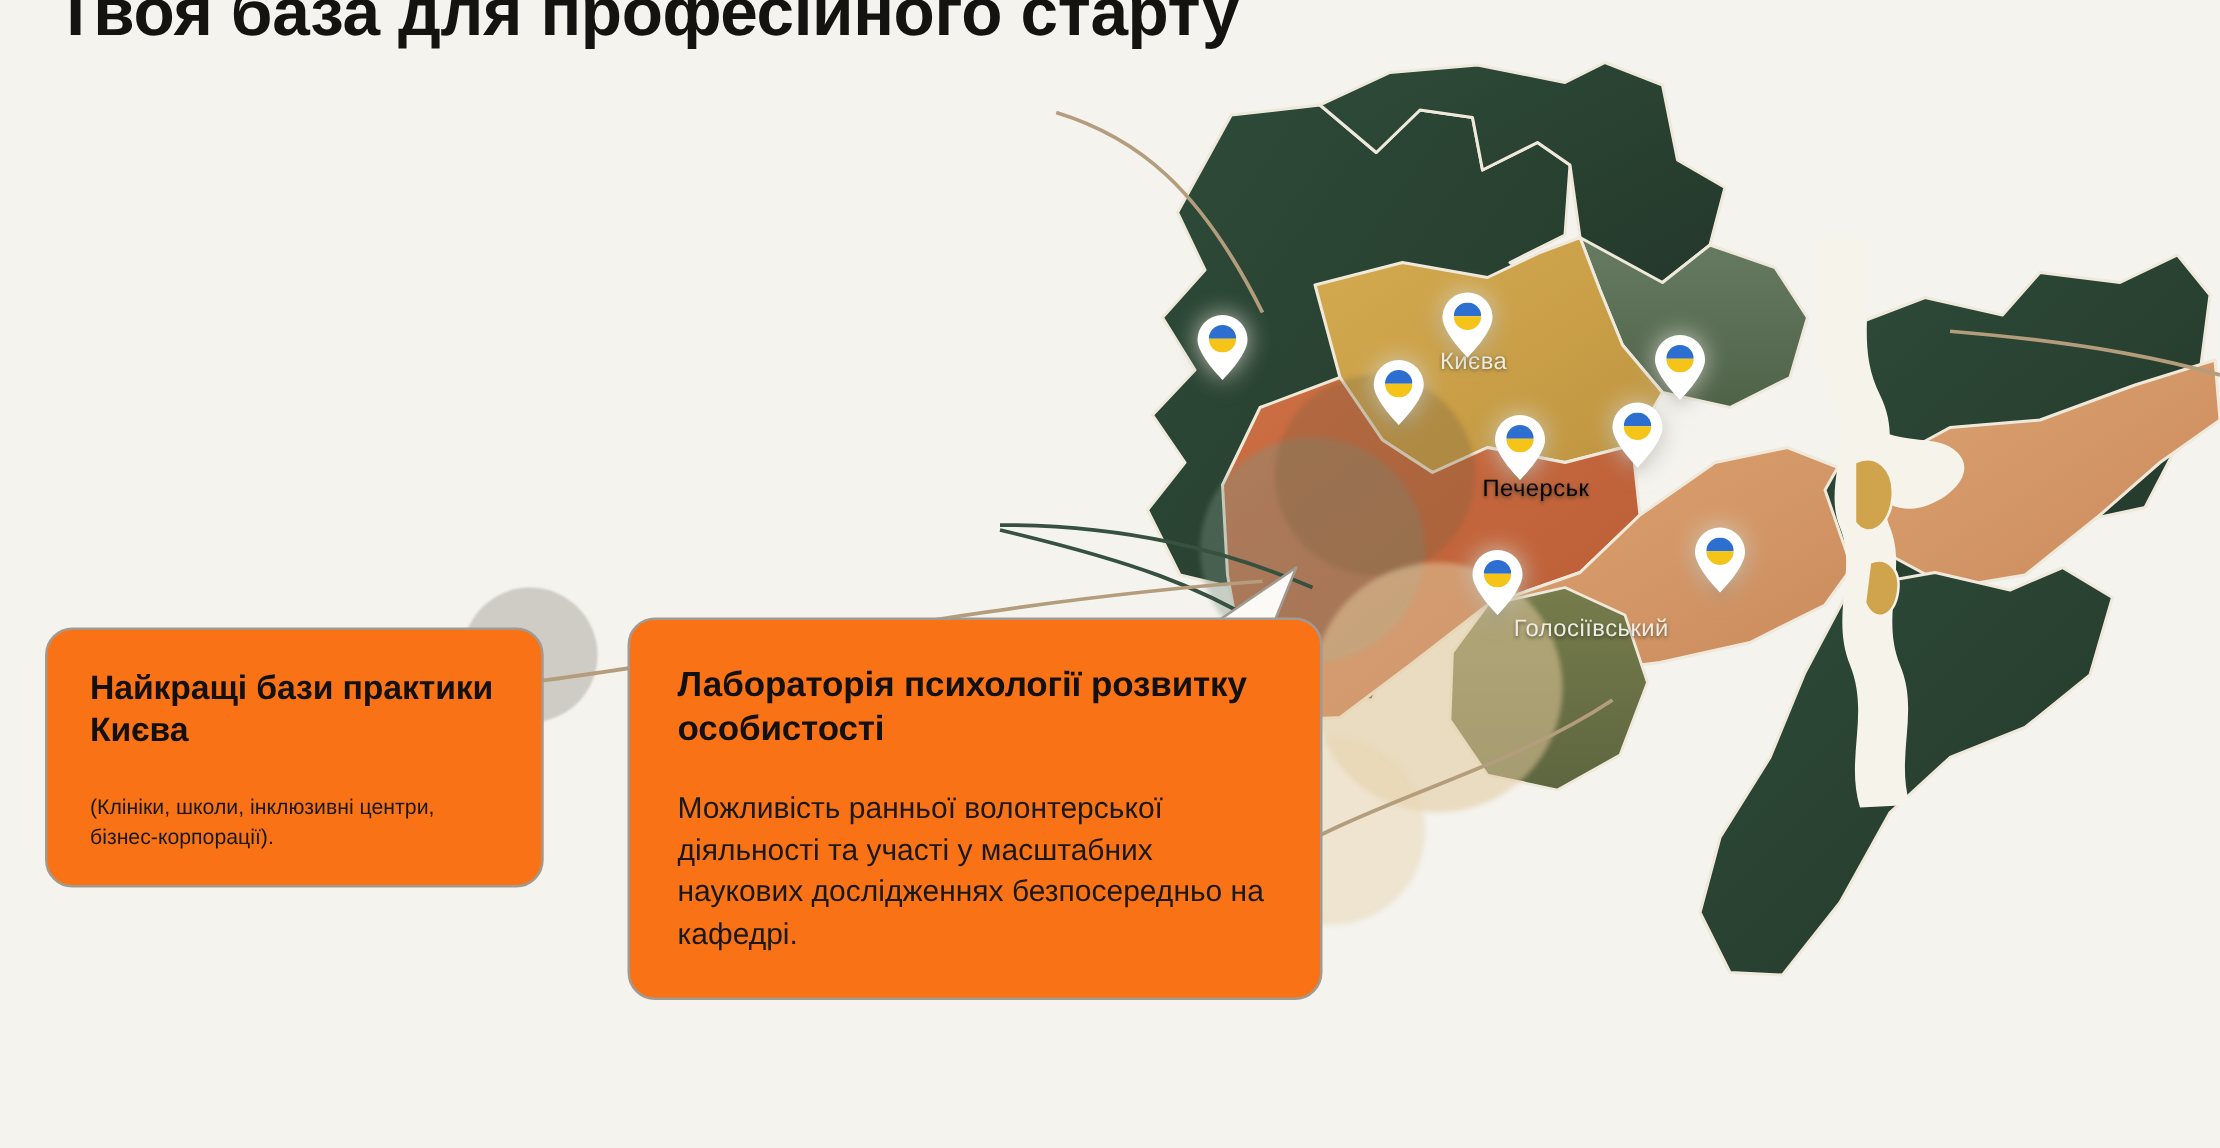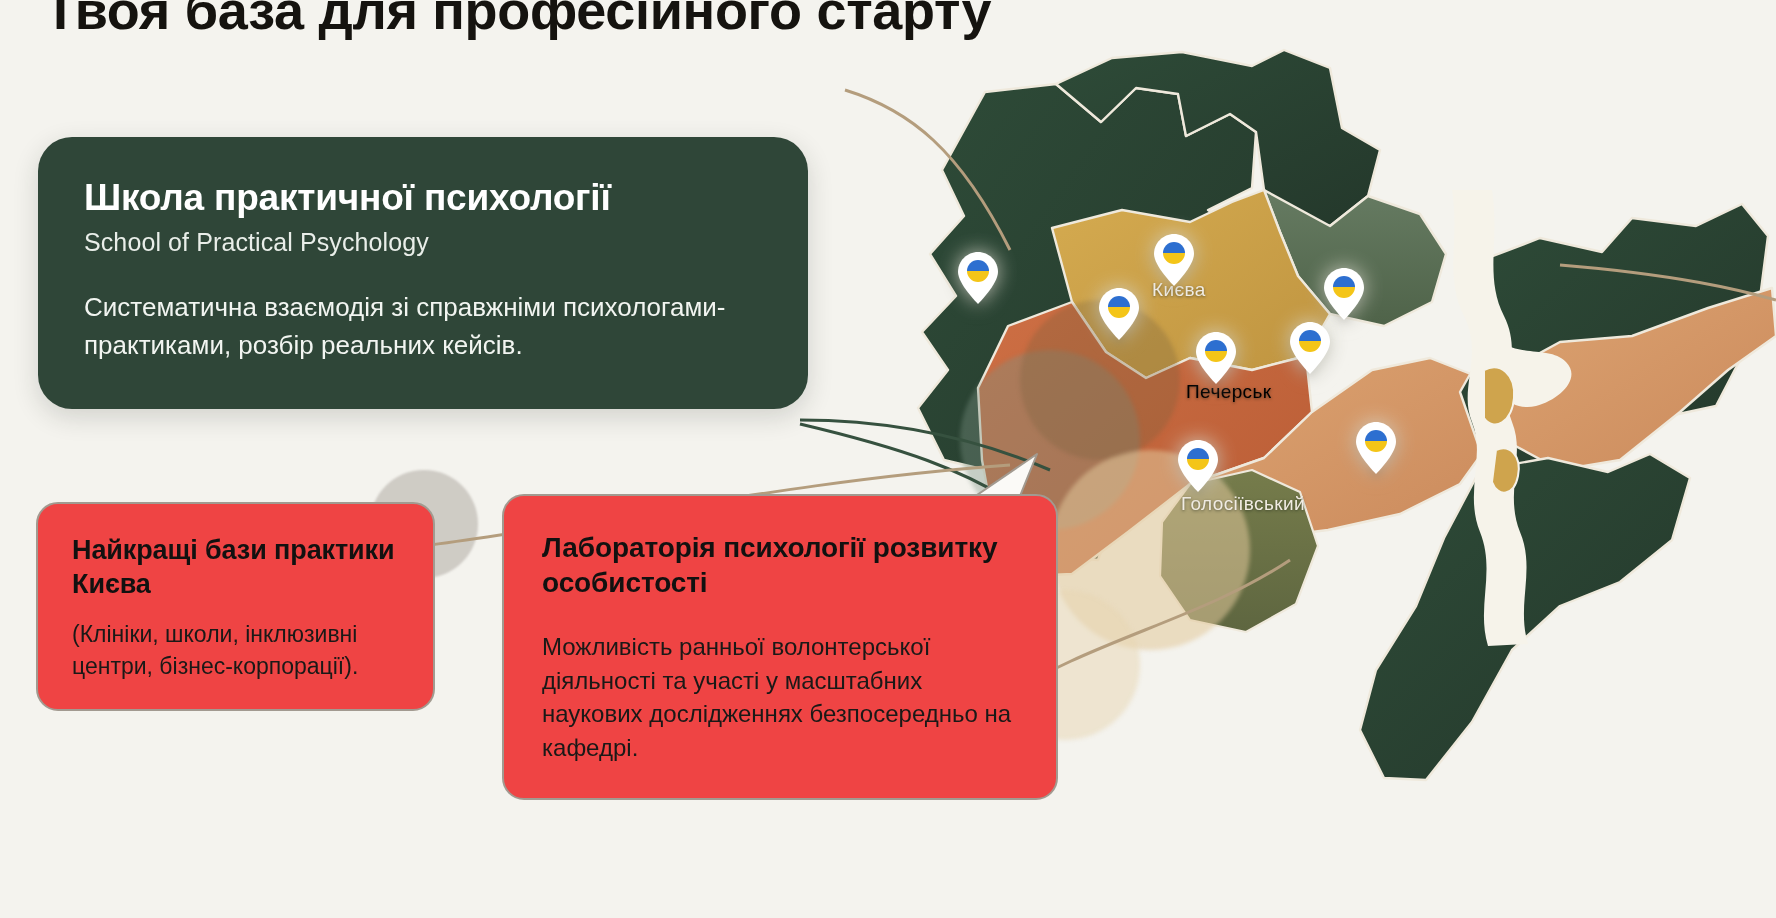--- a/index.html
+++ b/index.html
@@ -50,21 +50,21 @@
     font-size: 19px;
     font-weight: 400;
     letter-spacing: 0.4px;
     white-space: nowrap;
     text-shadow: 0 1px 3px rgba(20,30,20,.55);
     z-index: 22;
     pointer-events: none;
   }
   .label-podil     { left: 1152px; top: 279px; }
   .label-pechersk  { left: 1186px; top: 381px; color:#000000; }
-  .label-golos     { left: 1137px; top: 493px; padding-left: 44px; }
+  .label-golos     { left: 1167px; top: 493px; padding-left: 44px; }
 
   
   .pin {
     position: absolute;
     width: 44px;
     height: 56px;
     z-index: 25;
     filter: drop-shadow(0 0 10px rgba(255,255,240,.75))
             drop-shadow(0 3px 5px rgba(0,0,0,.25));
   }
@@ -100,38 +100,38 @@
   .card-dark .body {
     margin-top: 32px;
     font-size: 26px;
     line-height: 1.45;
     color: #f2f5f1;
     font-weight: 400;
   }
 
   .card-white {
     position: absolute;
-    background: #ef4444;
+    background: #f97316;
     border: 2px solid #a29a90;
     border-radius: 22px;
     z-index: 30;
   }
   .card-white .title {
     font-size: 27px;
     font-weight: 700;
     color: #121110;
     line-height: 1.25;
     letter-spacing: -0.1px;
   }
   .card-white .body {
-    font-size: 23px;
+    font-size: 17px;
     font-weight: 400;
     color: #1a1917;
     line-height: 1.42;
-    margin-top: 16px;
+    margin-top: 32px;
   }
 
   #card-practice {
     left: 36px;
     top: 502px;
     width: 399px;
     padding: 30px 34px 26px 34px;
   }
   #card-lab {
     left: 502px;
@@ -360,25 +360,20 @@
     <path fill="none" stroke="#b49d7d" stroke-width="3" d="M1290 560 C1200 620, 1090 640, 1000 700"></path>
   </svg>
 
   <svg id="lab-tail" viewBox="0 0 120 120" xmlns="http://www.w3.org/2000/svg">
     <path d="M2 58 L84 2 L46 96 L34 60 Z" fill="#fbfaf7" stroke="#a29a90" stroke-width="2" stroke-linejoin="round"></path>
     <path d="M6 58 L80 8 L46 88 L36 60 Z" fill="#fbfaf7" stroke="none"></path>
   </svg>
 
   <h1 id="headline">Твоя база для професійного старту</h1>
 
-  <section class="card-dark">
-    <div class="title">Школа практичної психології</div>
-    <div class="subtitle">School of Practical Psychology</div>
-    <div class="body">Систематична взаємодія зі справжніми психологами-практиками, розбір реальних кейсів.</div>
-  </section>
 
   <section id="card-practice" class="card-white">
     <div class="title">Найкращі бази практики Києва</div>
     <div class="body">(Клініки, школи, інклюзивні центри, бізнес-корпорації).</div>
   </section>
 
   <section id="card-lab" class="card-white">
     <div class="title">Лабораторія психології розвитку особистості</div>
     <div class="body">Можливість ранньої волонтерської діяльності та участі у масштабних наукових дослідженнях безпосередньо на кафедрі.</div>
   </section>

